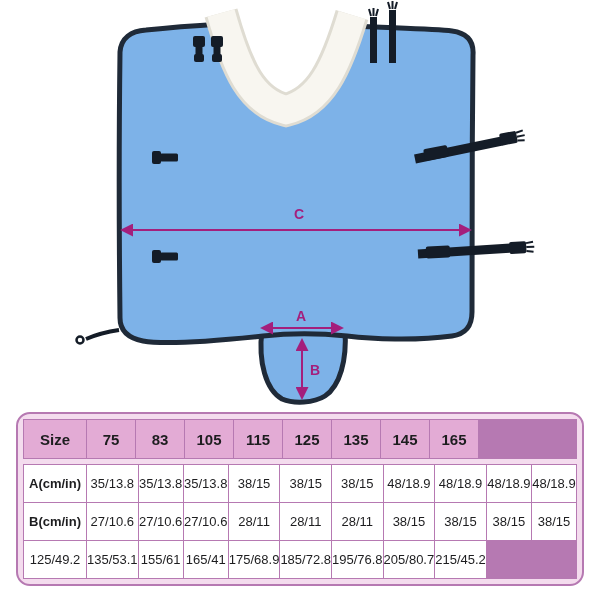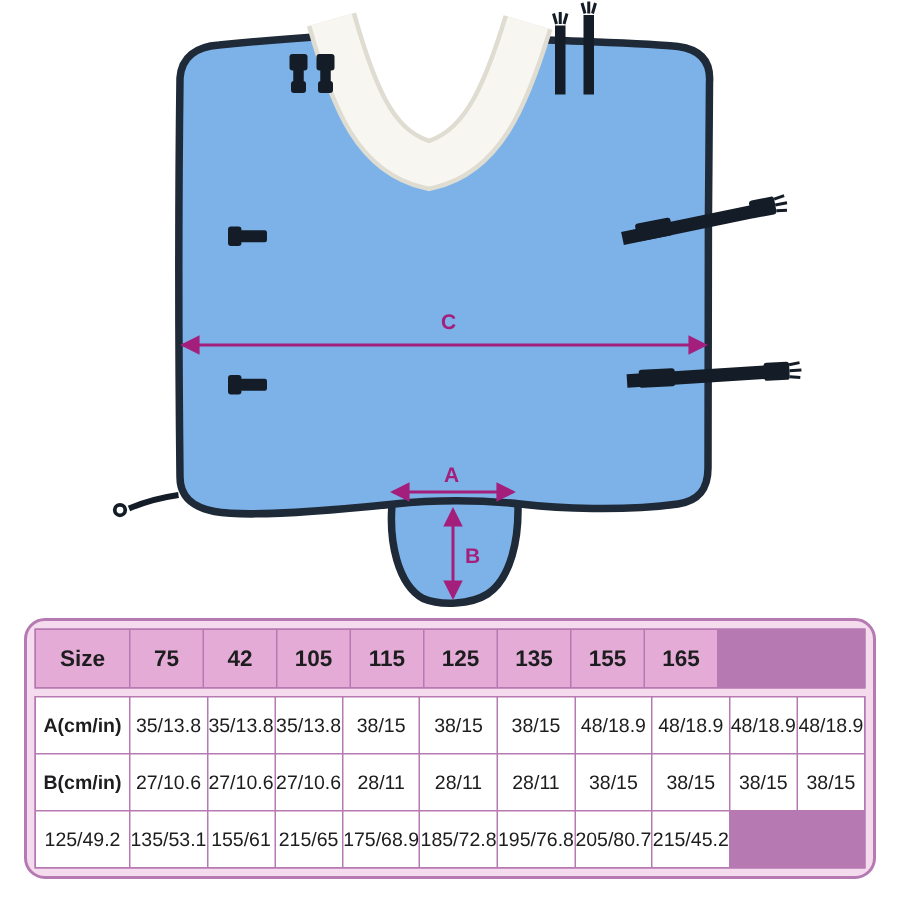--- a/index.html
+++ b/index.html
@@ -127,26 +127,26 @@
     <g>
       <line class="dim-line" x1="302" y1="340" x2="302" y2="398" marker-start="url(#arr)" marker-end="url(#arr)"></line>
       <text class="dim-label" x="310" y="375" text-anchor="start">B</text>
     </g>
   </svg>
 
   <div class="table-wrap">
     <div class="grid head" id="tbl-head">
         <div class="cell head">Size</div>
         <div class="cell head">75</div>
-        <div class="cell head">42</div>
+        <div class="cell head">83</div>
         <div class="cell head">105</div>
         <div class="cell head">115</div>
         <div class="cell head">125</div>
         <div class="cell head">135</div>
-        <div class="cell head">155</div>
+        <div class="cell head">145</div>
         <div class="cell head">165</div>
       </div>
     <div class="grid body" id="tbl-body">
         <div class="cell rowlabel">A(cm/in)</div>
         <div class="cell">35/13.8</div>
         <div class="cell">35/13.8</div>
         <div class="cell">35/13.8</div>
         <div class="cell">38/15</div>
         <div class="cell">38/15</div>
         <div class="cell">38/15</div>
@@ -161,21 +161,21 @@
         <div class="cell">28/11</div>
         <div class="cell">28/11</div>
         <div class="cell">28/11</div>
         <div class="cell">38/15</div>
         <div class="cell">38/15</div>
         <div class="cell">38/15</div>
         <div class="cell">38/15</div>
         <div class="cell">125/49.2</div>
         <div class="cell">135/53.1</div>
         <div class="cell">155/61</div>
-        <div class="cell">215/65</div>
+        <div class="cell">165/41</div>
         <div class="cell">175/68.9</div>
         <div class="cell">185/72.8</div>
         <div class="cell">195/76.8</div>
         <div class="cell">205/80.7</div>
         <div class="cell">215/45.2</div>
       </div>
   </div>
 
 </div>
 

